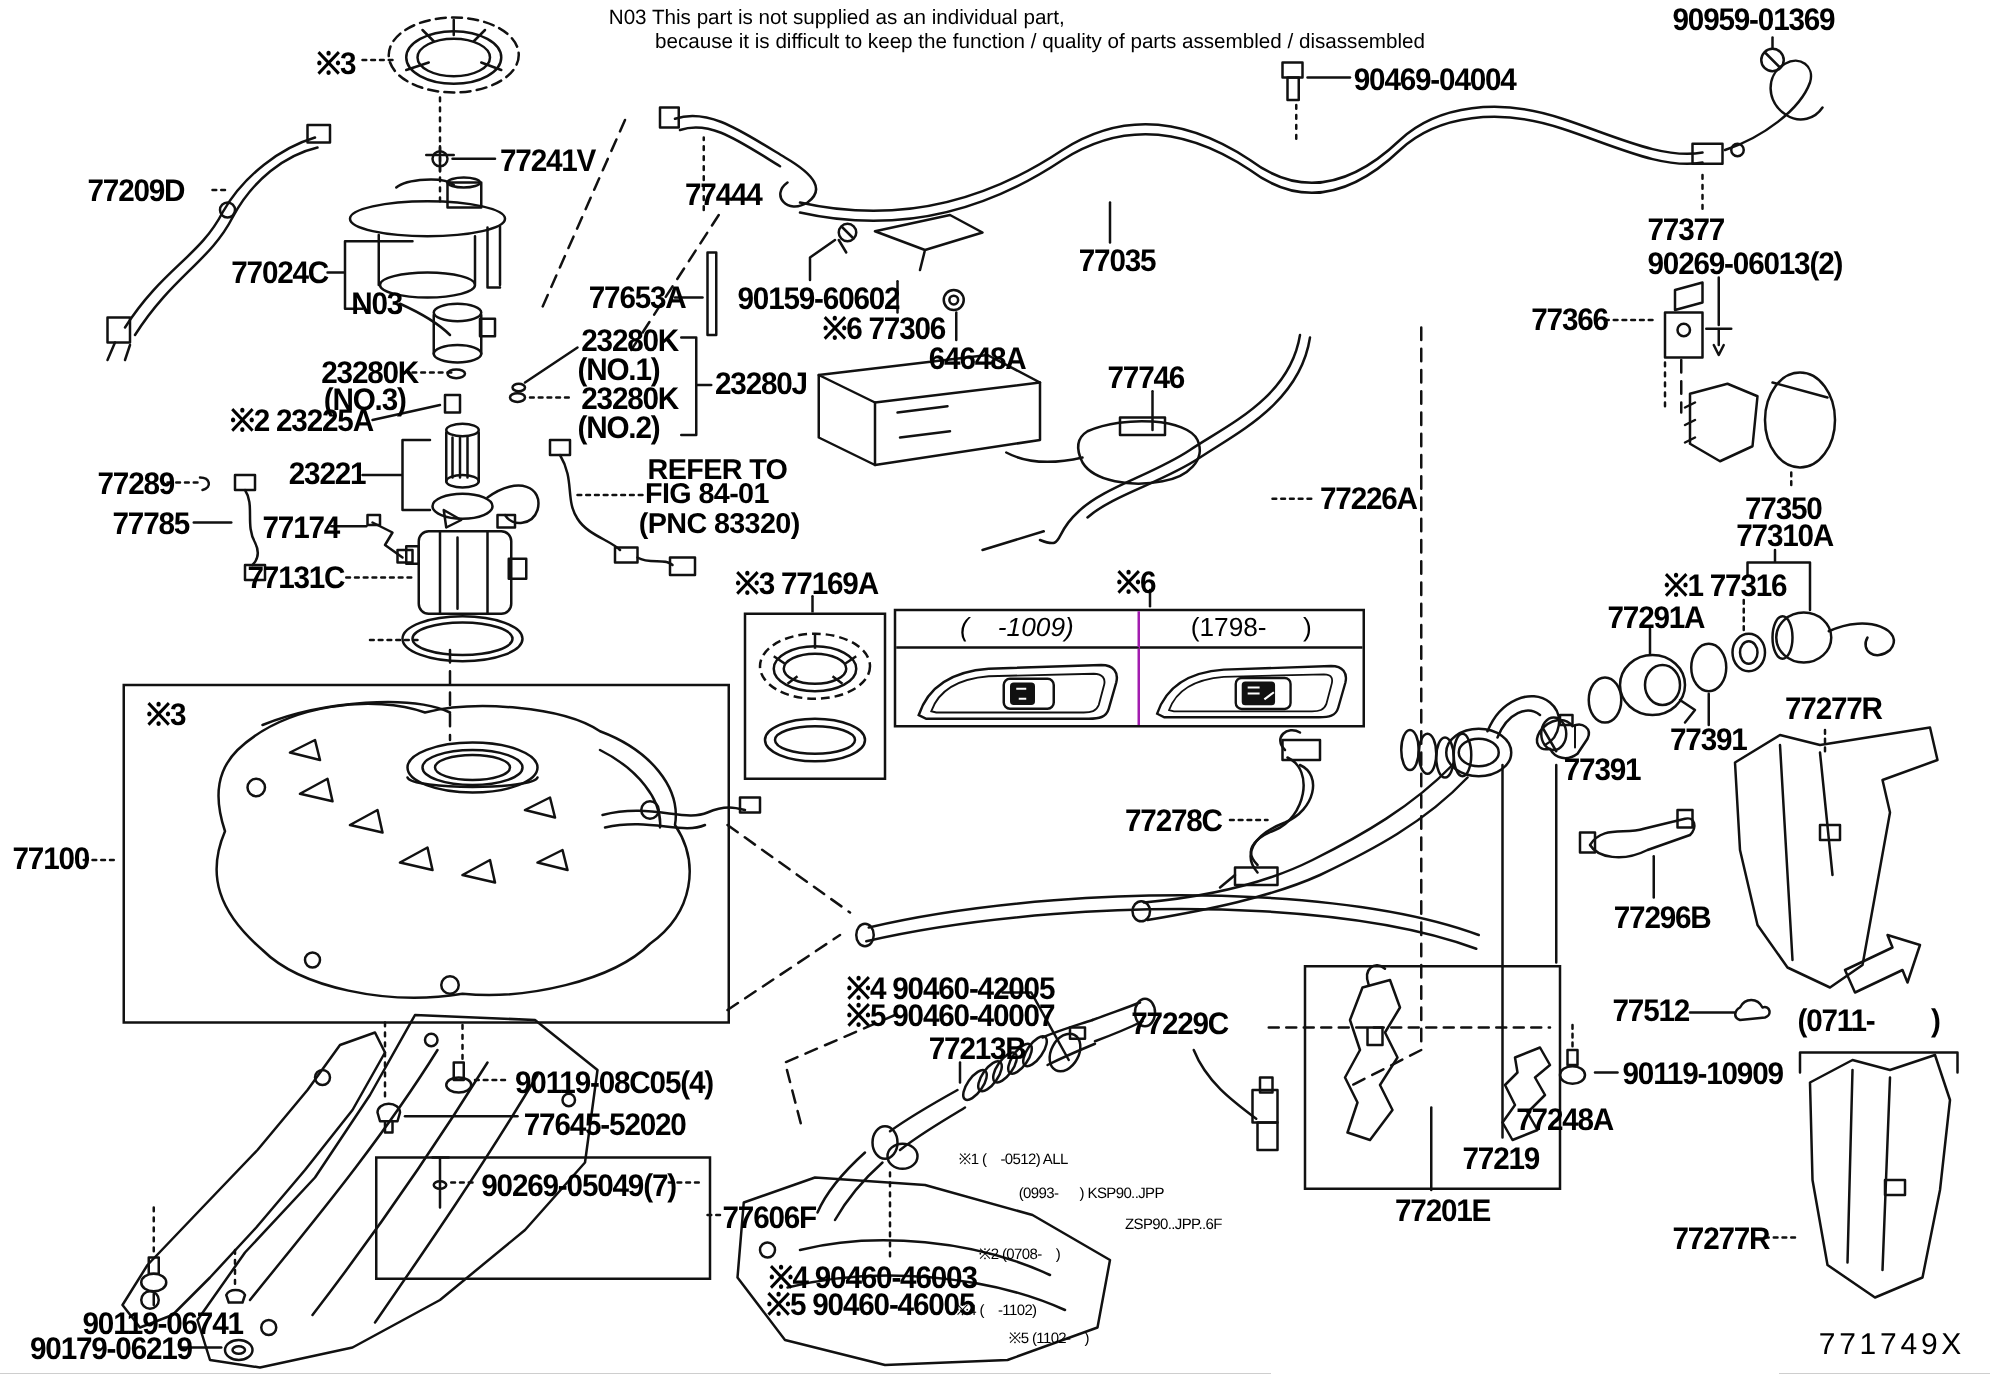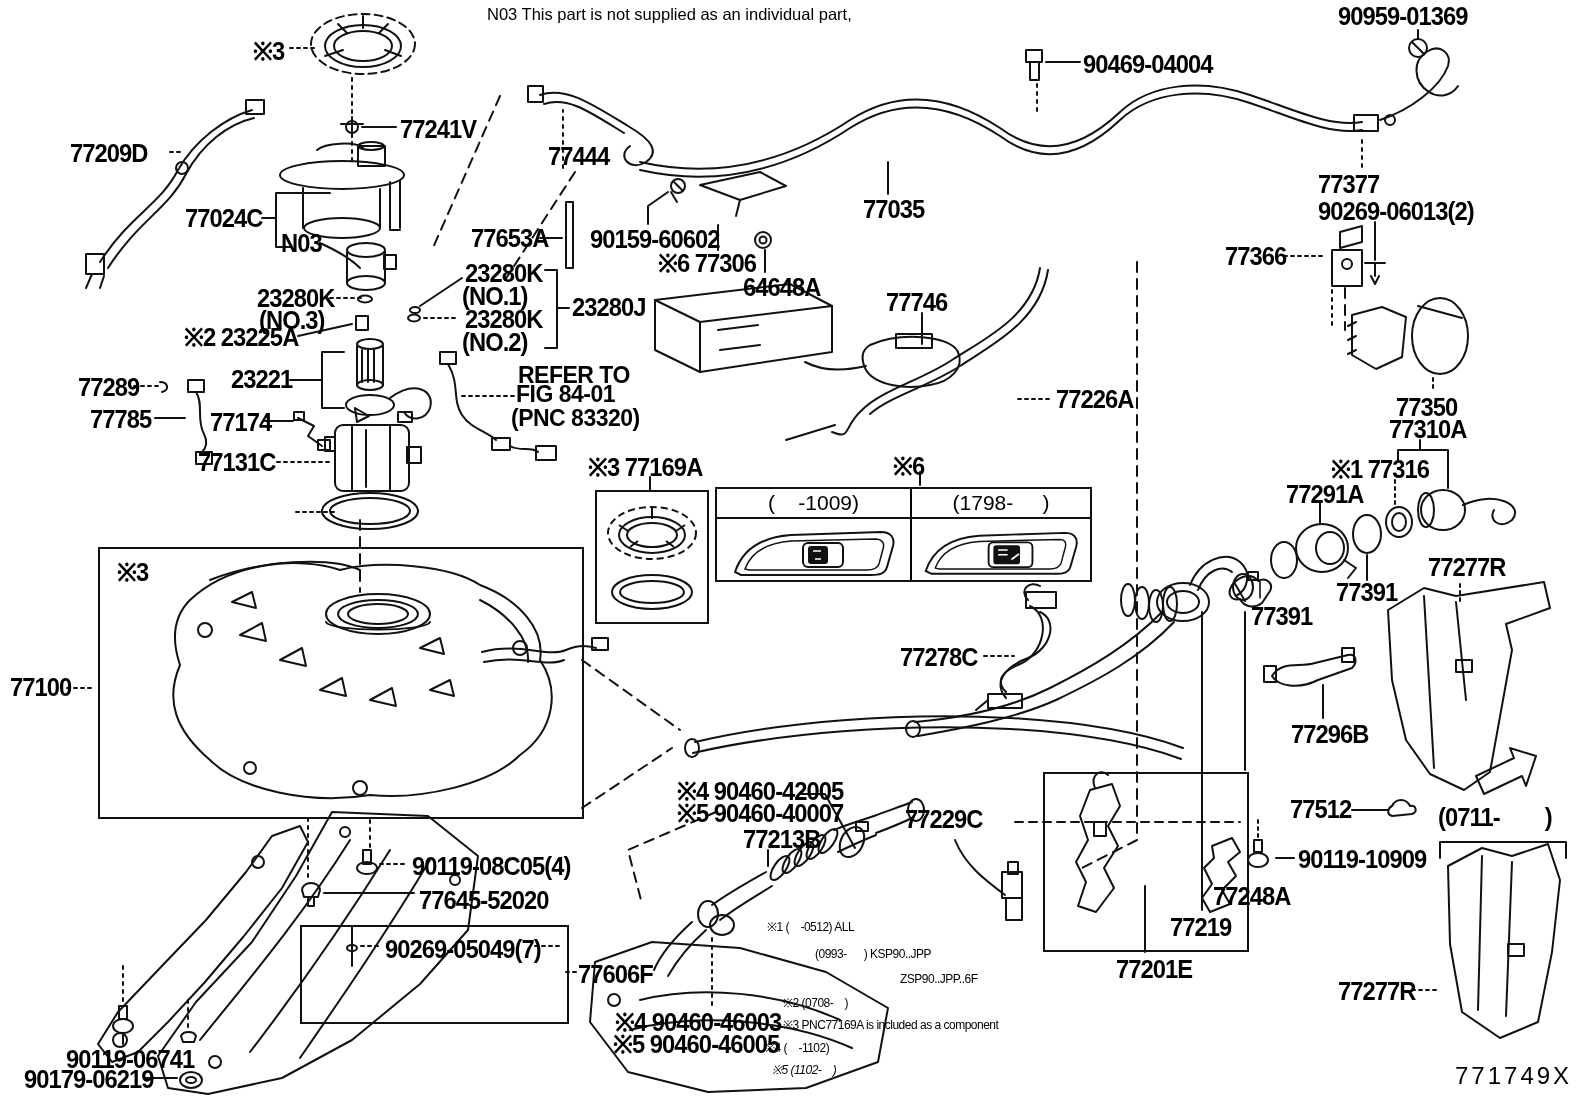--- a/index.html
+++ b/index.html
@@ -11,31 +11,32 @@
   .fn{font-size:12px;font-weight:400;letter-spacing:-.5px;}
   .ref{font-size:23px;font-weight:700;letter-spacing:-.5px;}
   .note{font-size:16.5px;font-weight:400;letter-spacing:0;}
   .id{font-size:24px;font-weight:400;letter-spacing:3px;text-align:right;}
   .box{position:absolute;border:2px solid #111;z-index:2;background:transparent;}
   #variant-table{position:absolute;left:715px;top:487px;width:373px;height:91px;
     border:2px solid #111;background:#fff;z-index:2;display:grid;
     grid-template-columns:195px 1fr;grid-template-rows:30px 1fr;}
   .vt-hdr{border-bottom:2px solid #111;font-size:21px;display:flex;align-items:center;
     justify-content:center;white-space:pre;}
-  .vt-hdr.left,.vt-cell.left{border-right:2px solid #000000;}
+  .vt-hdr.left,.vt-cell.left{border-right:2px solid #a21caf;font-style:italic;}
   .vt-cell{display:flex;align-items:center;justify-content:center;}
   #box-77169a{position:absolute;left:595px;top:490px;width:110px;height:130px;
     border:2px solid #111;background:#fff;z-index:2;display:flex;align-items:center;justify-content:center;}
 </style>
 </head>
 <body>
 
 <div id="canvas">
 
   <div class="lbl note" style="left:487px;top:6px">N03 This part is not supplied as an individual part,</div>
+  <div class="lbl note" style="left:524px;top:25px">because it is difficult to keep the function / quality of parts assembled / disassembled</div>
 
   <div class="lbl id" style="left:1455px;top:1064px">771749X</div>
 
   <div class="box" style="left:98px;top:547px;width:482px;height:268px"></div>
   <div class="box" style="left:300px;top:925px;width:265px;height:95px"></div>
   <div class="box" style="left:1043px;top:772px;width:202px;height:176px"></div>
 
   <div id="box-77169a">
     <svg width="104" height="124" viewBox="0 0 104 124">
       <g stroke="#111" fill="none" stroke-width="2">
@@ -453,16 +454,15 @@
     <div class="lbl pn" style="left: 1318px; top: 171px;">77377</div>
     <div class="lbl pn" style="left: 1318px; top: 198px;">90269-06013(2)</div>
     <div class="lbl pn" style="left: 1225px; top: 243px;">77366</div>
     <div class="lbl ref" style="left: 518px; top: 364px;">REFER TO</div>
     <div class="lbl ref" style="left: 516px; top: 383px;">FIG 84-01</div>
     <div class="lbl ref" style="left: 511px; top: 407px;">(PNC 83320)</div>
     <div class="lbl fn" style="left: 767px; top: 921px;">※1 (    -0512) ALL</div>
     <div class="lbl fn" style="left: 815px; top: 948px;">(0993-      ) KSP90..JPP</div>
     <div class="lbl fn" style="left: 900px; top: 973px;">ZSP90..JPP..6F</div>
     <div class="lbl fn" style="left: 783px; top: 997px;">※2 (0708-    )</div>
-    <div class="lbl fn" style="left: 783px; top: 1019px;">※3 PNC77169A is included as a component</div>
     <div class="lbl fn" style="left: 765px; top: 1042px;">※4 (    -1102)</div>
-    <div class="lbl fn" style="left: 772px; top: 1064px; font-style: italic;">※5 (1102-    )</div>
+    <div class="lbl fn" style="left: 807px; top: 1064px;">※5 (1102-    )</div>
   </div>
 
 </body></html>

